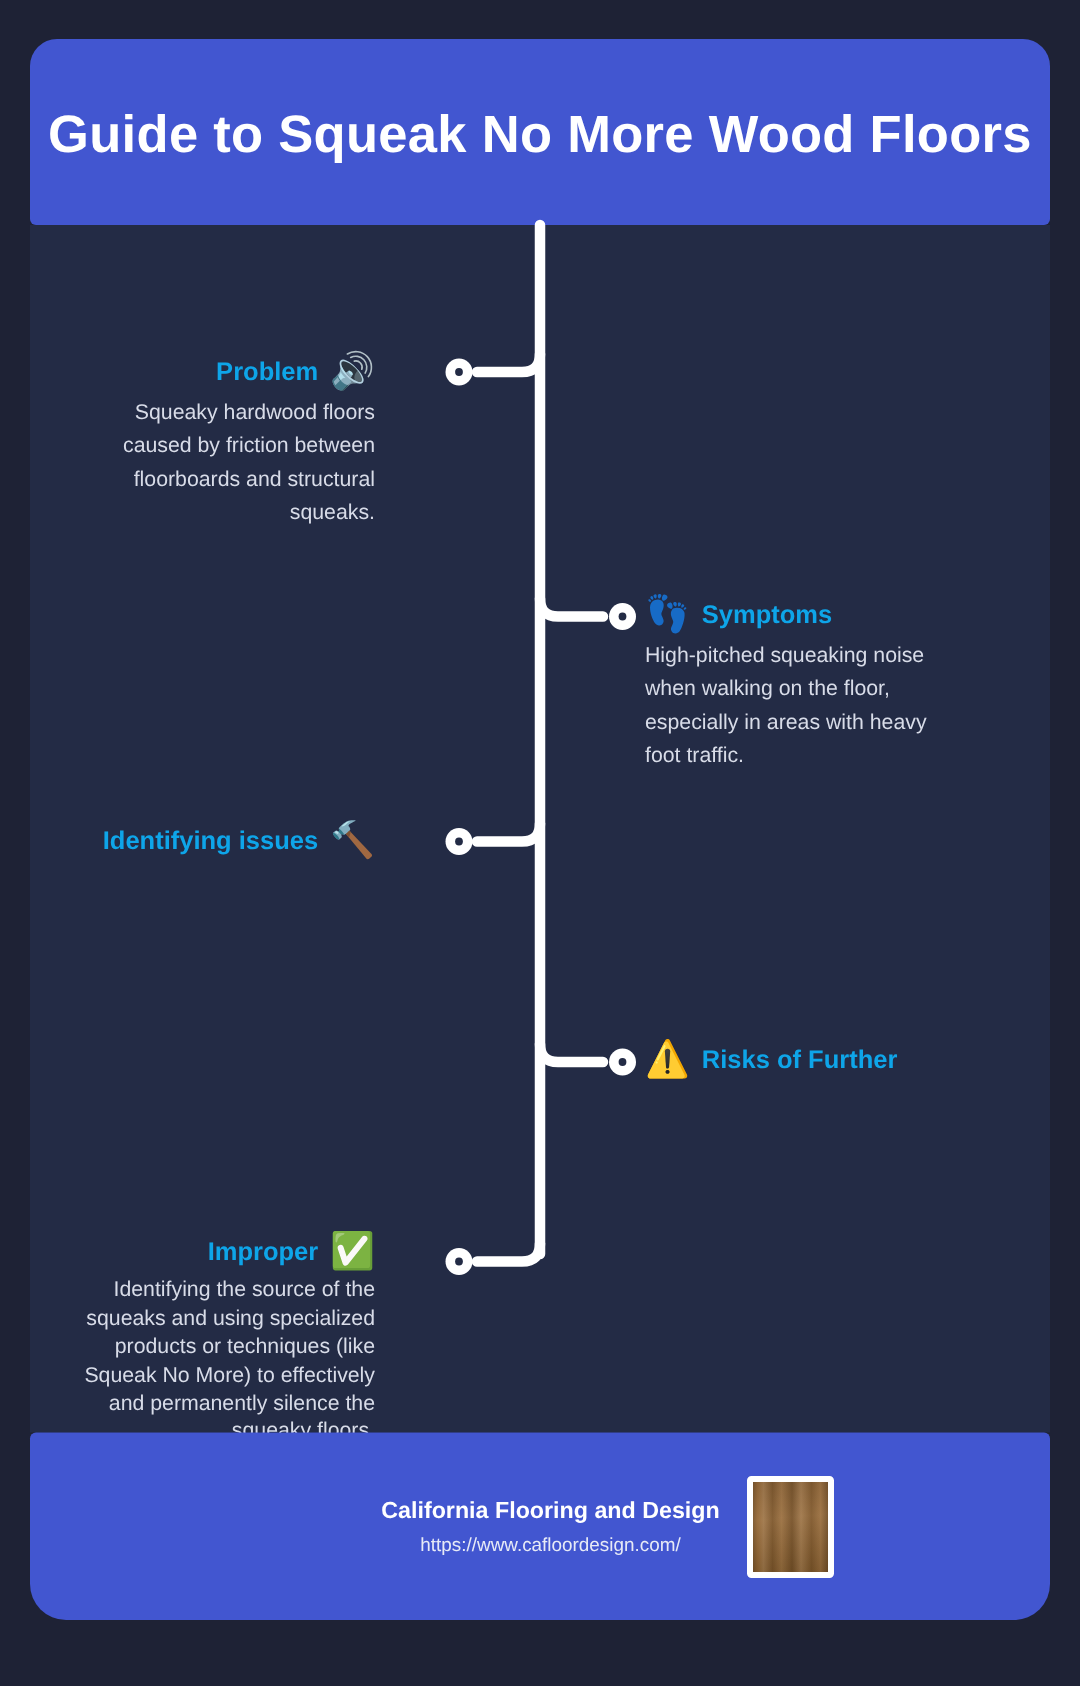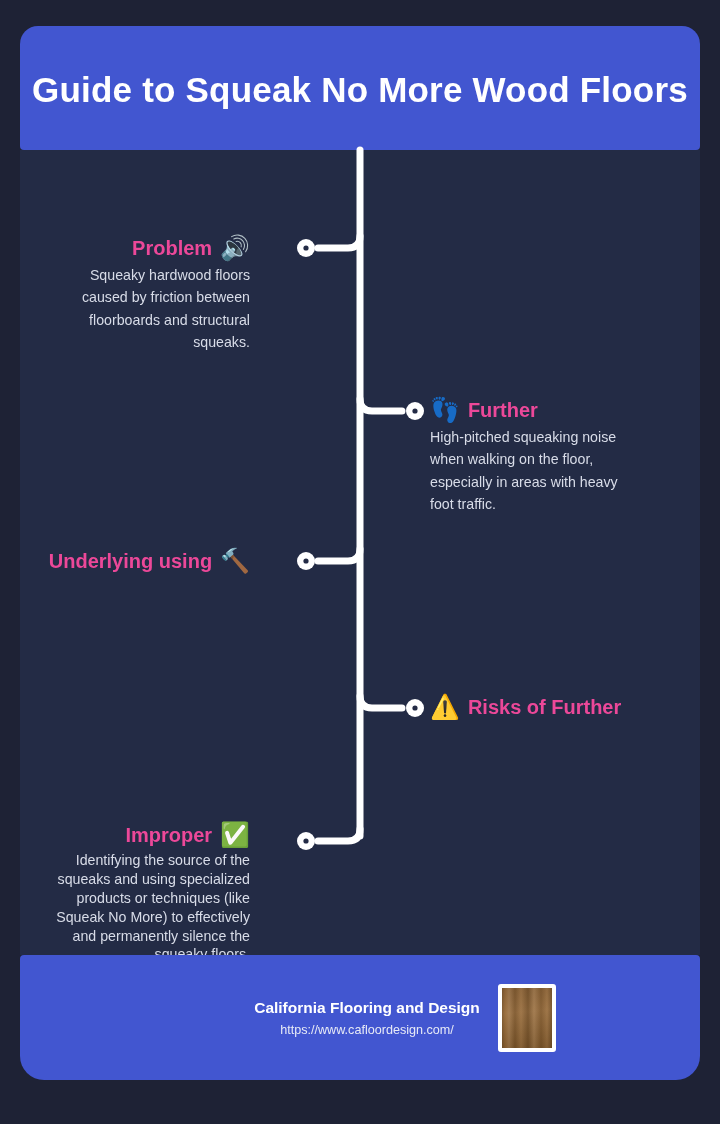--- a/index.html
+++ b/index.html
@@ -90,22 +90,22 @@
     gap: 8px;
     margin-bottom: 4px;
   }
   .block-left .block-head {
     justify-content: flex-end;
   }
   .block-right .block-head {
     justify-content: flex-start;
   }
   .block-title {
-    color: #ec4899;
-    font-size: 20px;
+    color: #0ea5e9;
+    font-size: 17px;
     font-weight: bold;
     white-space: nowrap;
   }
   .block-icon {
     font-size: 24px;
     line-height: 1;
     display: inline-block;
   }
   .block-text {
     color: #d8dce8;
@@ -199,28 +199,28 @@
     <div class="block-head">
       <span class="block-title">Problem</span>
       <span class="block-icon">🔊</span>
     </div>
     <div class="block-text">Squeaky hardwood floors caused by friction between floorboards and structural squeaks.</div>
   </div>
 
   <div class="block block-right" style="left:430px; top:398px; width:215px;">
     <div class="block-head">
       <span class="block-icon">👣</span>
-      <span class="block-title">Further</span>
+      <span class="block-title">Symptoms</span>
     </div>
     <div class="block-text">High-pitched squeaking noise when walking on the floor, especially in areas with heavy foot traffic.</div>
   </div>
 
   <div class="block block-left" style="left:30px; top:549px; width:220px;">
     <div class="block-head">
-      <span class="block-title">Underlying using</span>
+      <span class="block-title">Identifying issues</span>
       <span class="block-icon">🔨</span>
     </div>
   </div>
 
   <div class="block block-right" style="left:430px; top:695px; width:215px;">
     <div class="block-head">
       <span class="block-icon">⚠️</span>
       <span class="block-title">Risks of Further</span>
     </div>
   </div>

